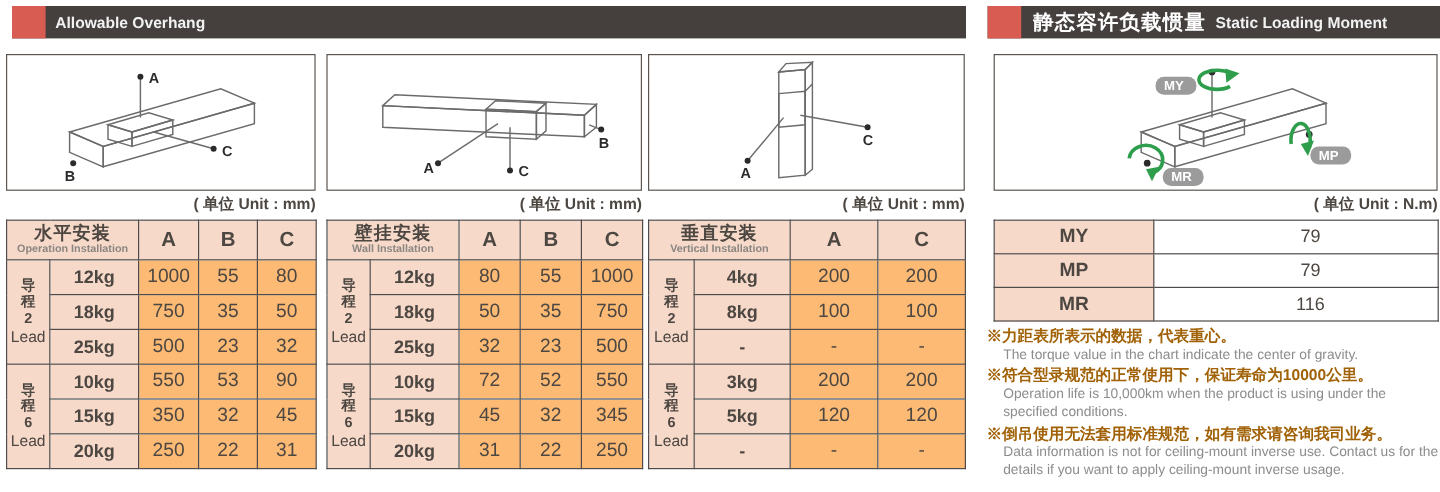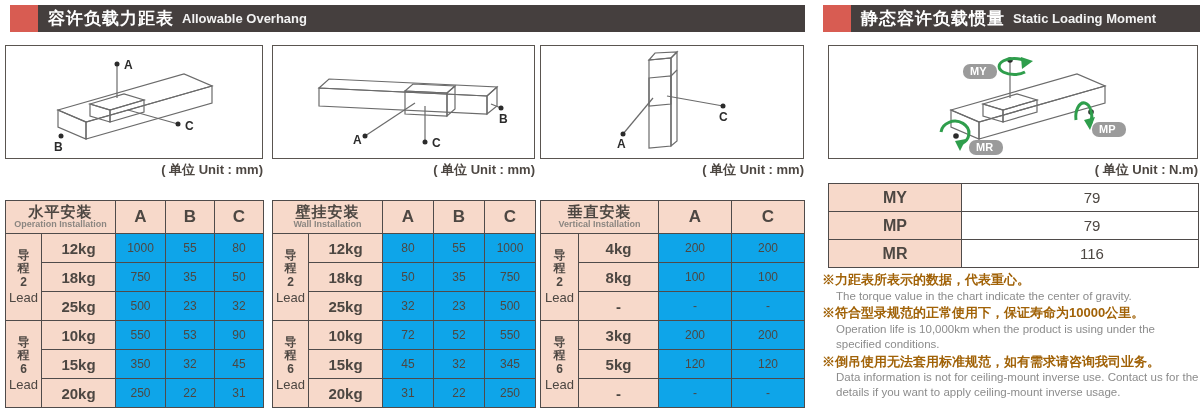--- a/index.html
+++ b/index.html
@@ -21,30 +21,30 @@
   #diag3 { left:540px; width:264px; }
   #diag4 { left:828px; width:370px; }
 
   .unit { position:absolute; top:161px; height:18px; font-size:13px; font-weight:bold; color:#4d4742; text-align:right; }
   #unit1 { left:5px;   width:258px; }
   #unit2 { left:272px; width:263px; }
   #unit3 { left:540px; width:264px; }
   #unit4 { left:828px; width:370px; }
 
   
-  table.spec { position:absolute; top:200px; border-collapse:collapse; table-layout:fixed; }
+  table.spec { position:absolute; top:183px; border-collapse:collapse; table-layout:fixed; }
   table.spec td, table.spec th { border:1px solid #4f4b4a; text-align:center; vertical-align:middle; color:#4d4742; padding:0; overflow:hidden; }
   .pink { background:#f7d9ca; }
   tr.hdr-row { height:33px; }
   tr.data-row { height:29px; }
   .title-zh { font-size:15px; font-weight:bold; line-height:1.05; letter-spacing:1px; }
   .title-en { font-size:9px; color:#8b8681; line-height:1.1; }
   .colh { font-size:17px; font-weight:600; }
   td.load { font-size:15px; font-weight:600; }
-  td.val  { font-size:12px; font-weight:400; background:#0ea5e9; }
+  td.val  { font-size:16px; font-weight:400; background:#fdba74; }
   td.lead-cell { line-height:1; }
   .lead-zh  { font-size:12px; font-weight:bold; line-height:1.15; }
   .lead-num { font-size:12px; font-weight:bold; line-height:1.15; }
   .lead-en  { font-size:13px; font-weight:400; line-height:1.2; }
   #table-horizontal { left:5px; }
   #table-wall { left:272px; }
   #table-vertical { left:540px; }
 
   table.moment { position:absolute; left:828px; top:183px; border-collapse:collapse; table-layout:fixed; }
   table.moment td { border:1px solid #4f4b4a; text-align:center; vertical-align:middle; color:#4d4742; height:28px; }
@@ -65,21 +65,20 @@
   svg .badge { fill:#9b9b9b; }
   svg text.badge-t { font-family:"Liberation Sans", sans-serif; font-size:11px; font-weight:bold; fill:#ffffff; }
 </style>
 </head>
 <body>
 
 <div class="canvas">
 
   <div class="hdr-bar" id="hdr-left">
     <div class="red-sq"></div>
-    <span class="hdr-zh">容许负载力距表</span>
     <span class="hdr-en">Allowable Overhang</span>
   </div>
   <div class="hdr-bar" id="hdr-right">
     <div class="red-sq"></div>
     <span class="hdr-zh">静态容许负载惯量</span>
     <span class="hdr-en">Static Loading Moment</span>
   </div>
 
   <div class="diag" id="diag1">
     <svg width="256" height="112" viewBox="0 0 256 112">

